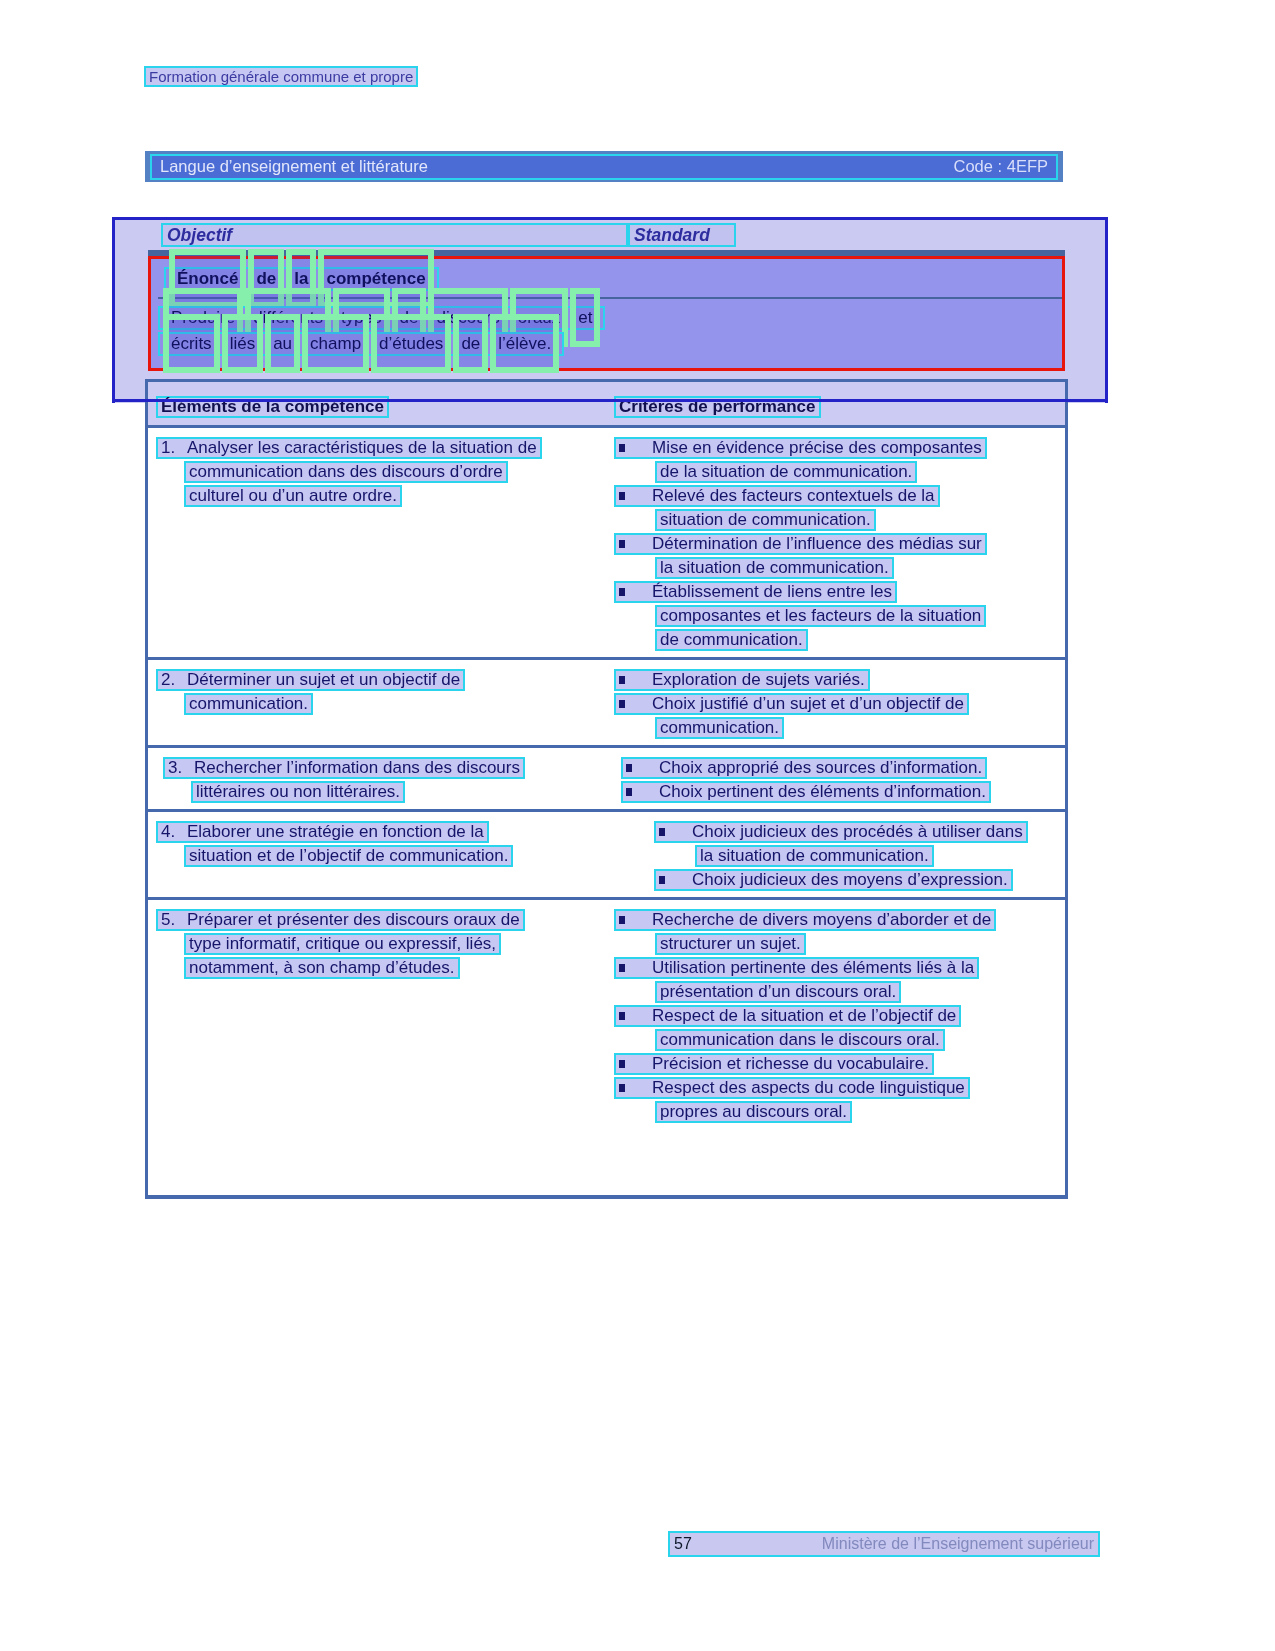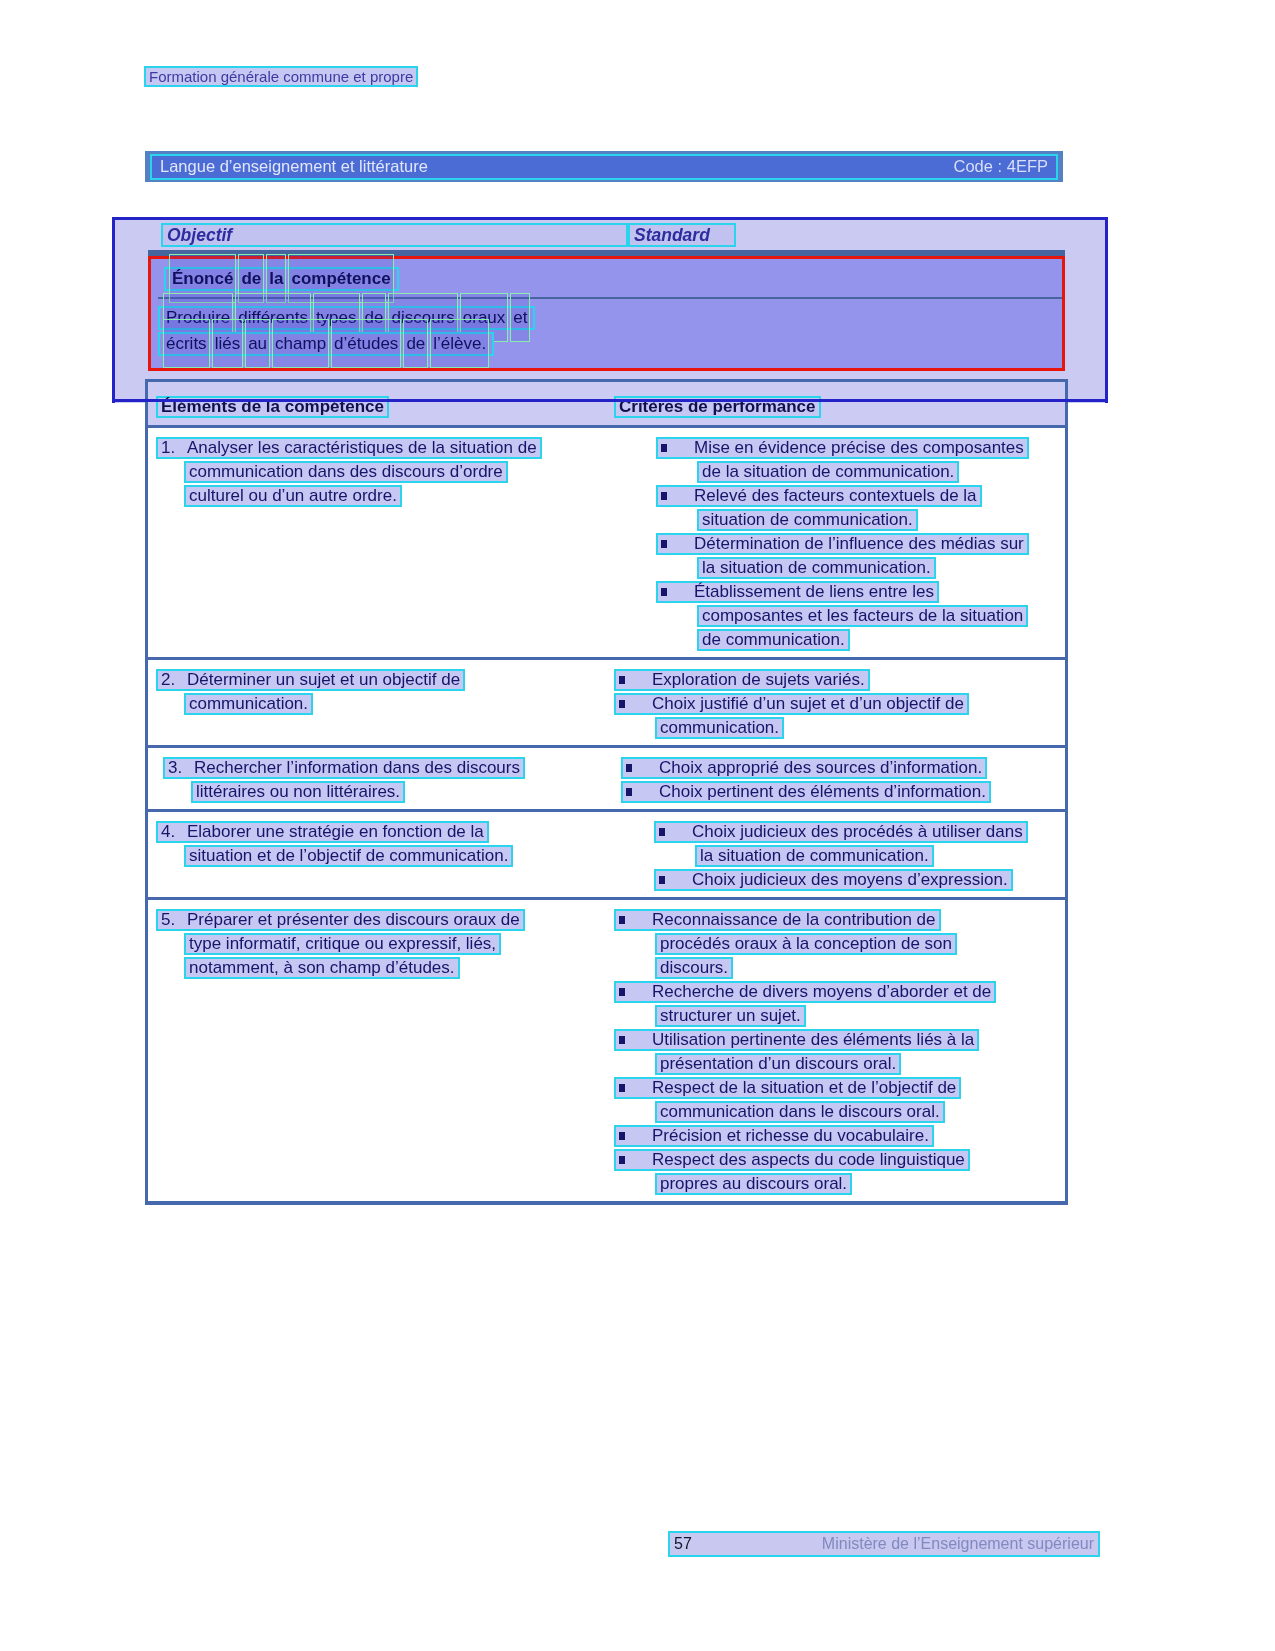--- a/index.html
+++ b/index.html
@@ -37,21 +37,21 @@
     border:2px solid #2ad4ec;background:#c2c2f0;color:#2d2da0;
     font-weight:bold;font-style:italic;font-size:17.5px;line-height:20px;padding:0 4px;
   }
   #objectif-box{width:455px;}
   #standard-box{width:96px;}
   
   #enonce-wrap{position:absolute;left:33px;top:30px;width:917px;}
   #enonce-topbar{height:6px;background:#46659f;}
   #enonce-box{border:3px solid #e8150d;background:#9494ec;padding:8px 0 10px 7px;}
   .wline{display:inline-block;border:2px solid #2ad4ec;background:#8f8fea;padding:1px 2px;line-height:18px;font-size:17px;white-space:nowrap;}
-  .word{border:1px solid #86efac;padding:14px 2px;margin:8px 1px;background:rgba(70,70,210,0.18);}
+  .word{border:6px solid #86efac;padding:14px 2px;margin:8px 1px;background:rgba(70,70,210,0.18);}
   #enonce-heading{margin-left:6px;font-weight:bold;color:#10105e;}
   #enonce-sep{height:2px;background:#46659f;margin:6px 0 7px 0;}
   .enonce-line{margin:0 0 2px 0;color:#10105e;}
   
   #crossing-line{position:absolute;left:112px;top:399px;width:996px;height:3px;background:#2323c8;z-index:6;}
   
   #comp-table{
     position:absolute;left:145px;top:379px;width:917px;
     border:3px solid #4668ac;border-bottom-width:4px;background:#ffffff;z-index:3;
   }
@@ -116,21 +116,21 @@
   <div id="comp-table">
     <div id="table-header">
       <div class="col-left hcell">
         <span class="lbox">Éléments de la compétence</span>
       </div>
       <div class="col-right hcell">
         <span class="lbox">Critères de performance</span>
       </div>
     </div>
     <div id="table-body">
-        <div class="trow" style="min-height: 224px; gap: 42px;">
+        <div class="trow" style="min-height: 224px;">
           <div class="col-left elem">
             <div class="eline"><span class="lbox"><span class="enum">1.</span>Analyser les caractéristiques de la situation de</span></div>
             <div class="eline cont"><span class="lbox">communication dans des discours d’ordre</span></div>
             <div class="eline cont"><span class="lbox">culturel ou d’un autre ordre.</span></div>
           </div>
           <div class="col-right">
             <div class="crit">
               <div class="cline"><span class="lbox"><span class="bullet"></span>Mise en évidence précise des composantes</span></div>
               <div class="cline cont"><span class="lbox">de la situation de communication.</span></div>
             </div>
@@ -194,25 +194,20 @@
           </div>
         </div>
         <div class="trow" style="min-height: 298px;">
           <div class="col-left elem">
             <div class="eline"><span class="lbox"><span class="enum">5.</span>Préparer et présenter des discours oraux de</span></div>
             <div class="eline cont"><span class="lbox">type informatif, critique ou expressif, liés,</span></div>
             <div class="eline cont"><span class="lbox">notamment, à son champ d’études.</span></div>
           </div>
           <div class="col-right">
             <div class="crit">
-              <div class="cline"><span class="lbox"><span class="bullet"></span>Reconnaissance de la contribution de</span></div>
-              <div class="cline cont"><span class="lbox">procédés oraux à la conception de son</span></div>
-              <div class="cline cont"><span class="lbox">discours.</span></div>
-            </div>
-            <div class="crit">
               <div class="cline"><span class="lbox"><span class="bullet"></span>Recherche de divers moyens d’aborder et de</span></div>
               <div class="cline cont"><span class="lbox">structurer un sujet.</span></div>
             </div>
             <div class="crit">
               <div class="cline"><span class="lbox"><span class="bullet"></span>Utilisation pertinente des éléments liés à la</span></div>
               <div class="cline cont"><span class="lbox">présentation d’un discours oral.</span></div>
             </div>
             <div class="crit">
               <div class="cline"><span class="lbox"><span class="bullet"></span>Respect de la situation et de l’objectif de</span></div>
               <div class="cline cont"><span class="lbox">communication dans le discours oral.</span></div>

